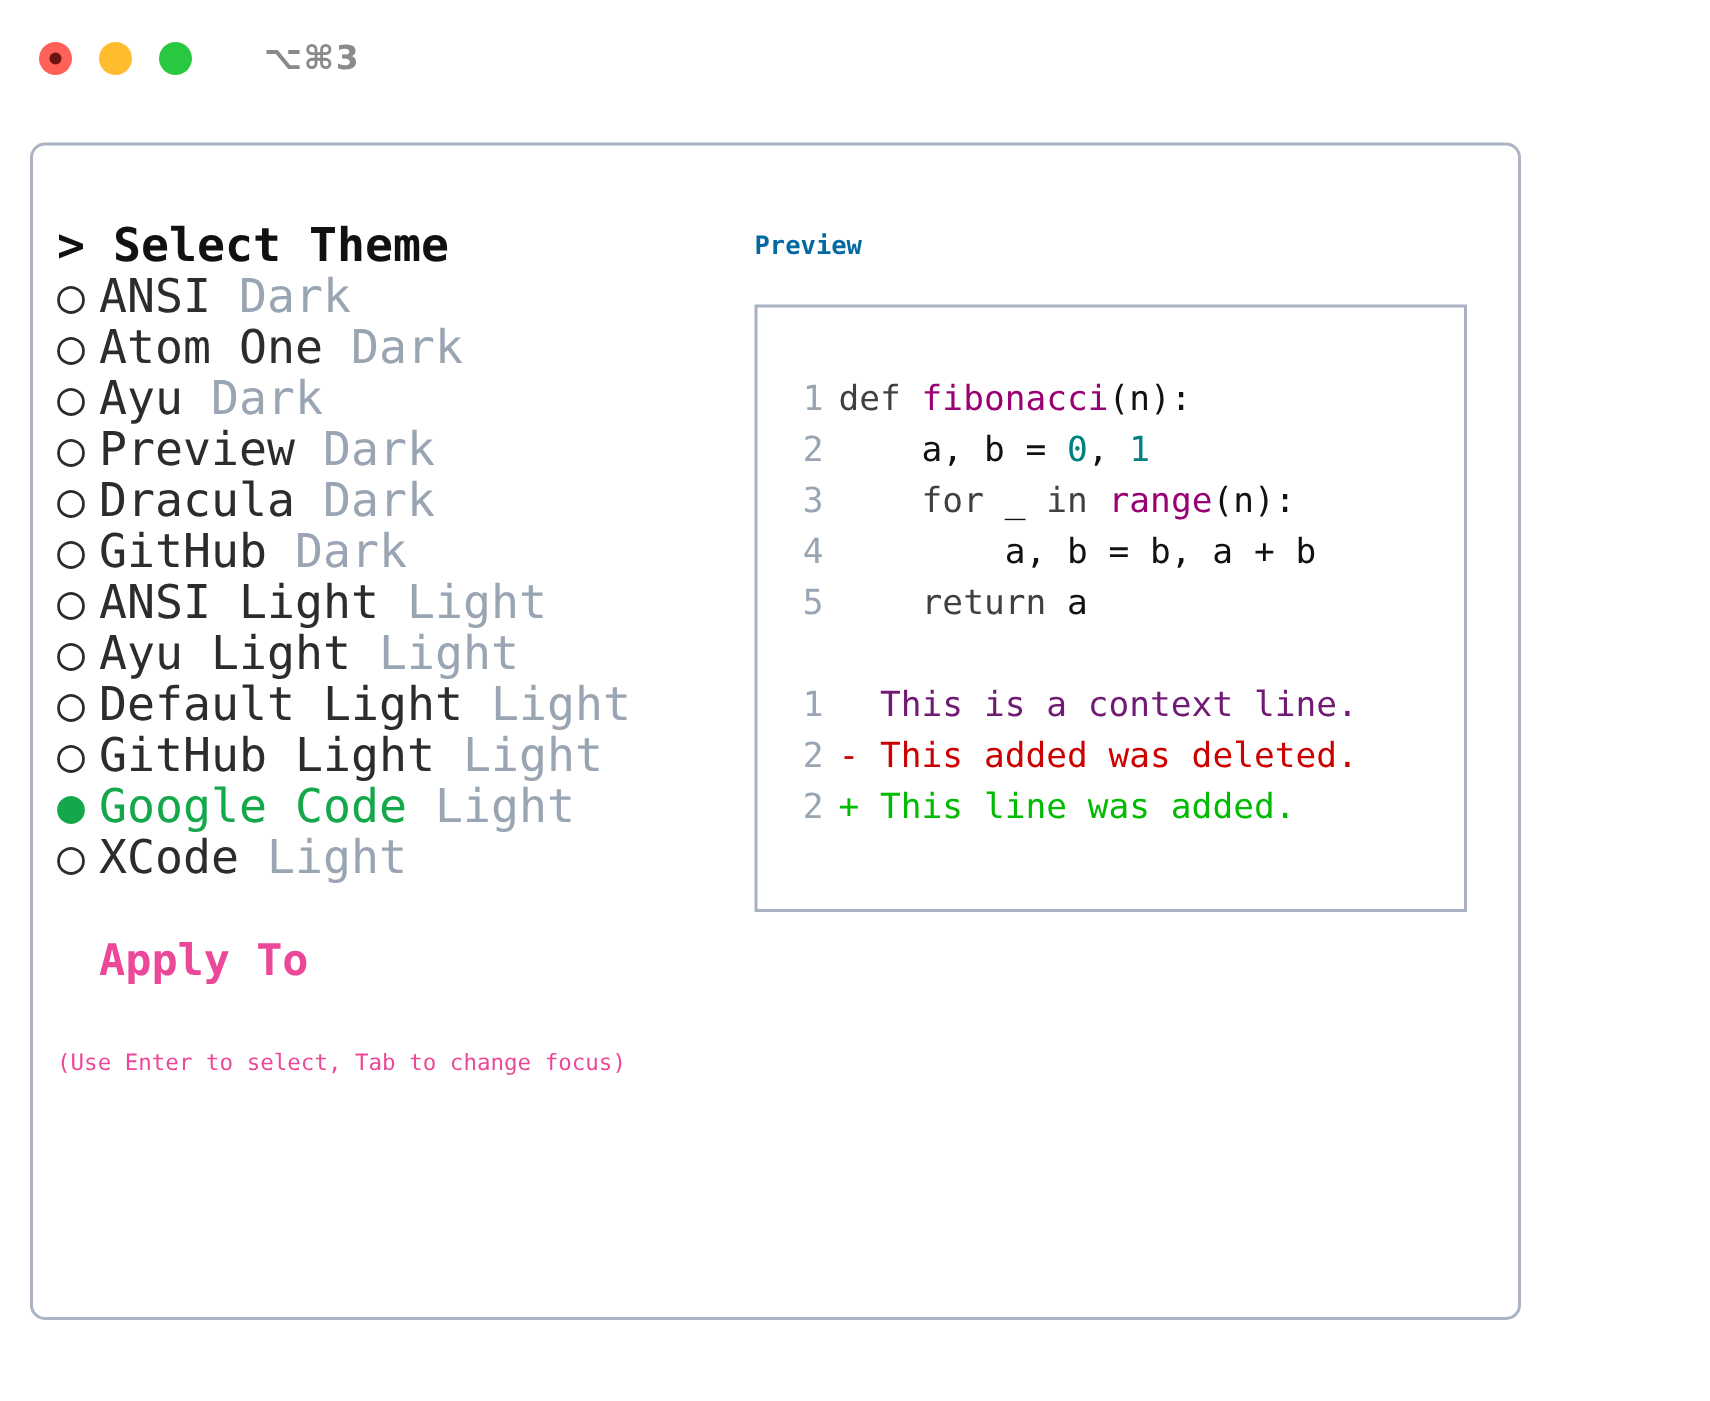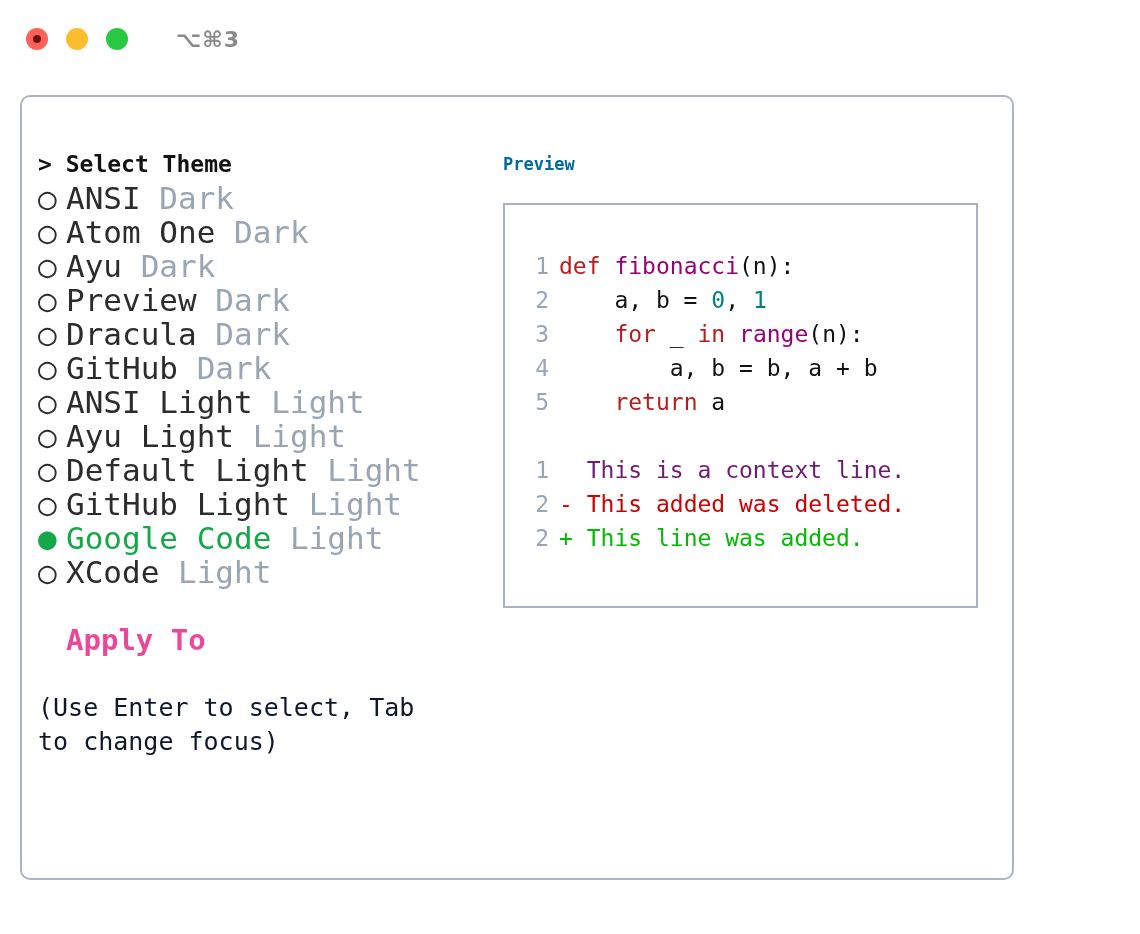--- a/index.html
+++ b/index.html
@@ -87,21 +87,21 @@
   }
 
   
   .left {
     position: absolute;
     left: 16px;
     top: 50px;
     width: 450px;
   }
   .section-head {
-    font-size: 23px;
+    font-size: 31px;
     font-weight: bold;
     color: #111111;
     line-height: 34px;
     white-space: pre;
     letter-spacing: 0px;
   }
   .opt {
     font-size: 31px;
     line-height: 34px;
     white-space: pre;
@@ -123,23 +123,23 @@
     font-size: 29px;
     font-weight: bold;
     color: #ec4899;
     line-height: 34px;
     white-space: pre;
     padding-left: 28px;
   }
 
   .hint {
     margin-top: 34px;
-    font-size: 25px;
-    line-height: 34px;
-    color: #0f172a;
+    font-size: 15px;
+    line-height: 34px;
+    color: #ec4899;
     width: 410px;
     white-space: pre-wrap;
   }
 
   
   .right {
     position: absolute;
     left: 481px;
     top: 50px;
     width: 490px;
@@ -165,21 +165,21 @@
     line-height: 34px;
     white-space: pre;
   }
   .code .ln {
     display: inline-block;
     width: 44px;
     text-align: right;
     color: #9aa5b4;
     margin-right: 10px;
   }
-  .kw    { color: #b91c1c; }
+  .kw    { color: #404040; }
   .fn    { color: #990073; }
   .num   { color: #008080; }
   .plain { color: #111111; }
   .ctx   { color: #701a75; }
   .del   { color: #cc0000; }
   .add   { color: #00bb00; }
   .blankline { height: 34px; }
 </style>
 </head>
 <body>

